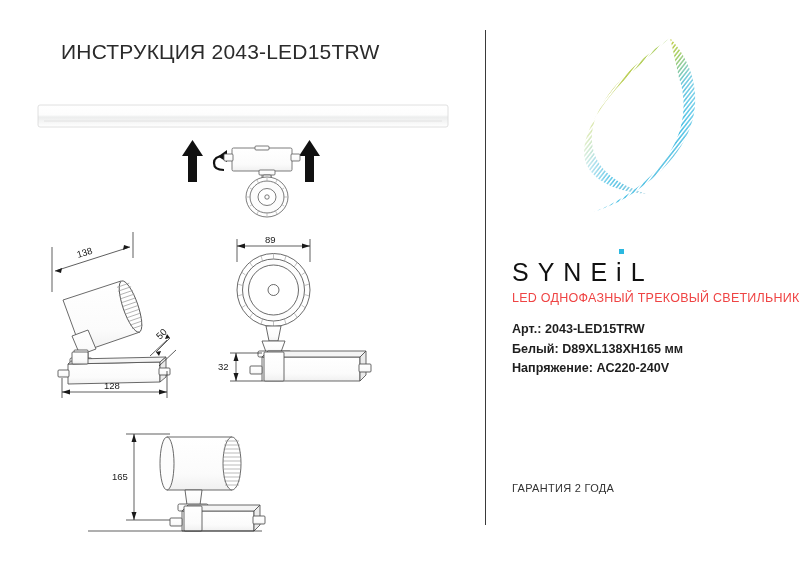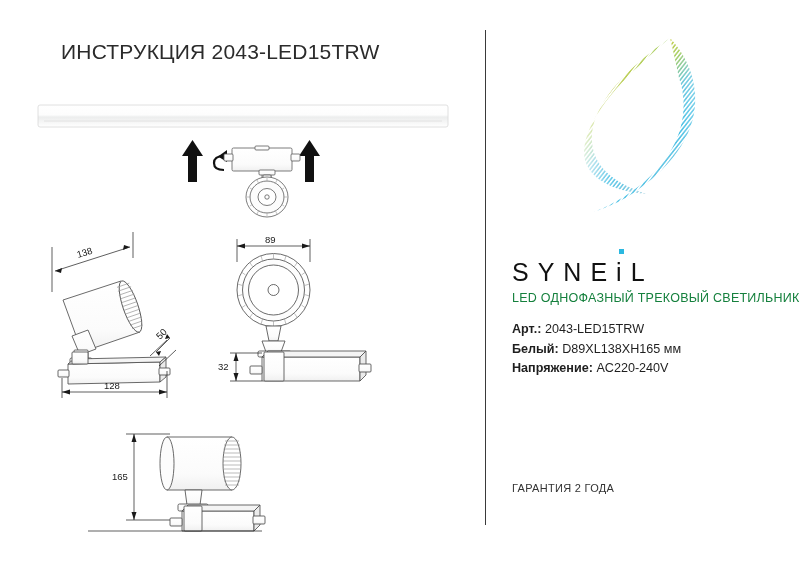--- a/index.html
+++ b/index.html
@@ -94,41 +94,41 @@
     height: 5px;
     background: #2bb8e0;
   }
 
   .product-type {
     position: absolute;
     left: 512px;
     top: 291px;
     font-size: 12.5px;
     letter-spacing: 0.25px;
-    color: #15803d;
+    color: #ef4444;
     white-space: nowrap;
   }
 
   .spec-list {
     position: absolute;
     left: 512px;
     top: 320px;
     width: 280px;
   }
   .spec-row {
     font-size: 12.6px;
     line-height: 19.5px;
     color: #1f1f1f;
     white-space: nowrap;
   }
   .spec-label {
     font-weight: bold;
   }
   .spec-value {
-    font-weight: normal;
+    font-weight: bold;
   }
 
   .warranty {
     position: absolute;
     left: 512px;
     top: 482px;
     font-size: 11px;
     letter-spacing: 0.3px;
     color: #333333;
     white-space: nowrap;

